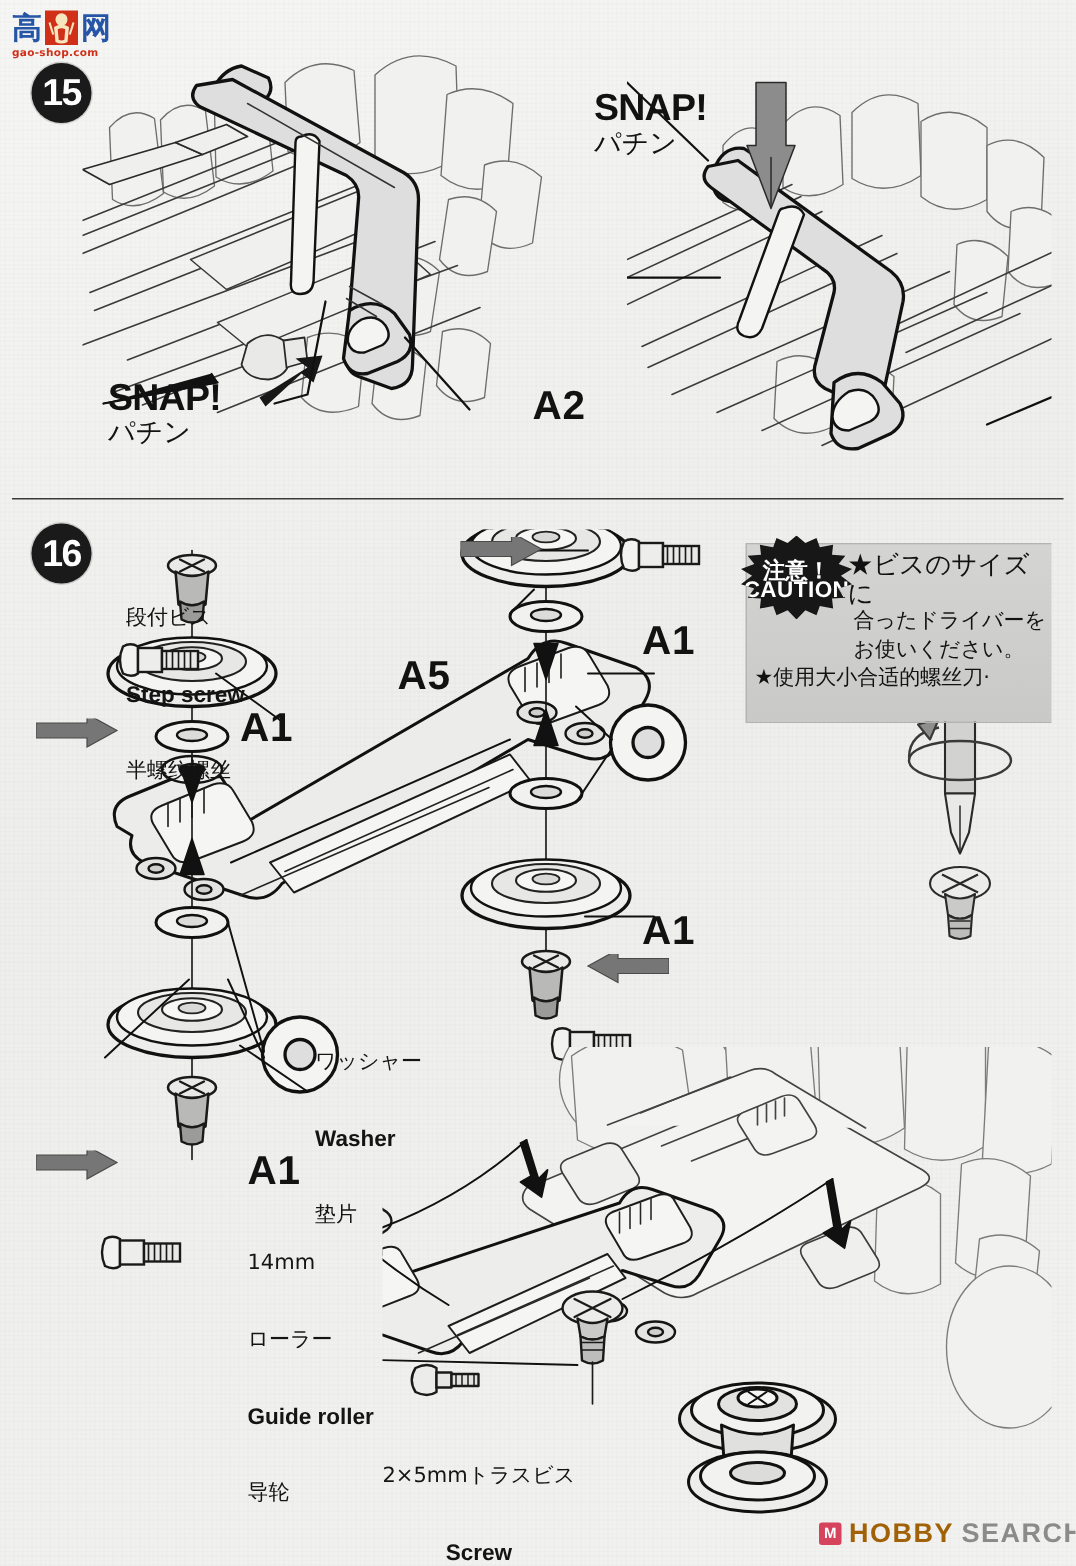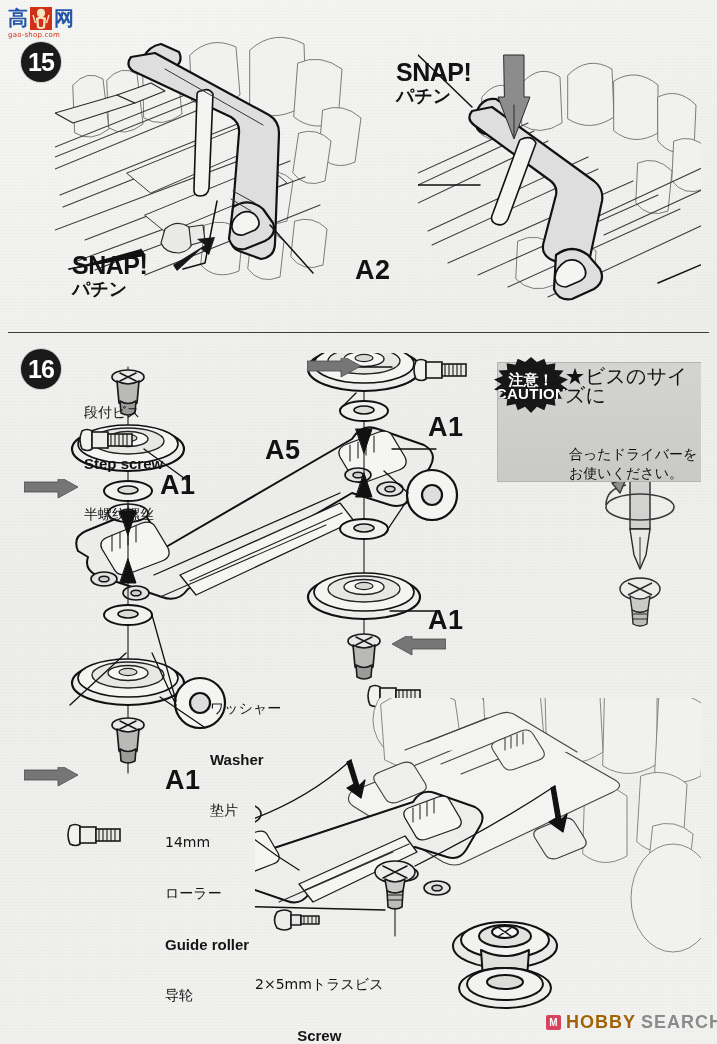--- a/index.html
+++ b/index.html
@@ -45,27 +45,27 @@
   #site-logo{position:absolute;left:8px;top:6px;width:64px;height:36px;}
   .logo-row{display:flex;align-items:flex-start;gap:1px;height:26px;}
   .logo-cjk{
     color:#2555a6;font-size:20px;line-height:24px;font-weight:bold;
     font-family:"DejaVu Sans",sans-serif;
   }
   .logo-mark{
     width:24px;height:25px;position:relative;
   }
   .logo-url{
-    font-size:7px;color:#d03018;font-weight:normal;letter-spacing:.2px;
+    font-size:7px;color:#d03018;font-weight:bold;letter-spacing:.2px;
     font-family:"DejaVu Sans",sans-serif;margin-top:-1px;
   }
 
   .snap{position:absolute;}
   .snap .snap-en{font-size:25px;font-weight:bold;letter-spacing:-.5px;color:#121212;line-height:26px;}
-  .snap .snap-jp{font-size:18px;color:#121212;line-height:22px;font-family:"DejaVu Sans",sans-serif;font-weight:bold;}
+  .snap .snap-jp{font-size:18px;color:#121212;line-height:22px;font-family:"DejaVu Sans",sans-serif;}
 
   .part-id{position:absolute;font-size:27px;font-weight:bold;color:#121212;letter-spacing:.5px;}
 
   .callout{position:absolute;font-size:15px;line-height:17px;color:#141414;white-space:pre;}
   .callout .l-jp{font-family:"DejaVu Sans",sans-serif;font-size:14px;}
   .callout .l-en{font-family:"Liberation Sans",sans-serif;font-weight:bold;font-size:15px;}
   .callout .l-cn{font-family:"DejaVu Sans",sans-serif;font-size:14px;}
 
   
   #caution-box{
@@ -76,22 +76,22 @@
   #caution-badge{
     position:absolute;left:-4px;top:-6px;width:74px;height:56px;
     color:#fff;display:flex;flex-direction:column;align-items:center;justify-content:center;
     background:#171717;
     clip-path:polygon(50% 0%,58% 9%,68% 3%,71% 14%,83% 11%,82% 23%,94% 24%,88% 34%,100% 40%,90% 48%,100% 58%,88% 63%,94% 74%,82% 75%,83% 87%,71% 84%,68% 95%,58% 89%,50% 100%,42% 89%,32% 95%,29% 84%,17% 87%,18% 75%,6% 74%,12% 63%,0% 58%,10% 48%,0% 40%,12% 34%,6% 24%,18% 23%,17% 11%,29% 14%,32% 3%,42% 9%);
   }
   #caution-badge .c-jp{font-size:15px;font-weight:bold;font-family:"DejaVu Sans",sans-serif;line-height:16px;}
   #caution-badge .c-en{font-size:15px;font-weight:bold;letter-spacing:.3px;line-height:11px;}
   .caution-lines{position:absolute;left:5px;top:4px;right:4px;color:#121212;}
   .caution-lines div{line-height:19px;}
-  .c-ln1{margin-left:62px;font-size:20px;font-family:Liberation Sans, sans-serif;}
-  .c-ln2{margin-left:66px;font-size:14px;font-family:"DejaVu Sans",sans-serif;margin-top:40px;}
+  .c-ln1{margin-left:62px;font-size:17px;font-family:Liberation Sans, sans-serif;}
+  .c-ln2{margin-left:66px;font-size:14px;font-family:"DejaVu Sans",sans-serif;}
   .c-ln3{margin-left:66px;font-size:14px;font-family:"DejaVu Sans",sans-serif;}
   .c-ln4{font-size:14px;font-weight:bold;font-family:"Liberation Sans",sans-serif;}
   .c-ln5{font-size:14px;font-weight:bold;font-family:"Liberation Sans",sans-serif;}
   .c-ln6{font-size:14px;font-family:"DejaVu Sans",sans-serif;}
 
   
   #watermark{
     position:absolute;left:546px;top:1012px;
     display:flex;align-items:center;gap:5px;
   }
@@ -596,20 +596,21 @@
         <rect x="28" y="13" width="18" height="8" fill="#e2e2e0"></rect>
         <path d="M31 13 l0 8 M35 13 l0 8 M39 13 l0 8 M43 13 l0 8" stroke-width="1"></path>
       </g>
     </svg>
 
     <div id="caution-box" style="top:29px;">
       <div class="caution-lines">
         <div class="c-ln1">★ビスのサイズに</div>
         <div class="c-ln2">合ったドライバーを</div>
         <div class="c-ln3">お使いください。</div>
+        <div class="c-ln6">★使用大小合适的螺丝刀·</div>
       </div>
       <div id="caution-badge">
         <span class="c-jp">注意！</span>
         <span class="c-en">CAUTION</span>
       </div>
     </div>
 
     <div class="callout" style="left:210px;top:333px;">
       <div class="l-jp">ワッシャー</div>
       <div class="l-en">Washer</div>

